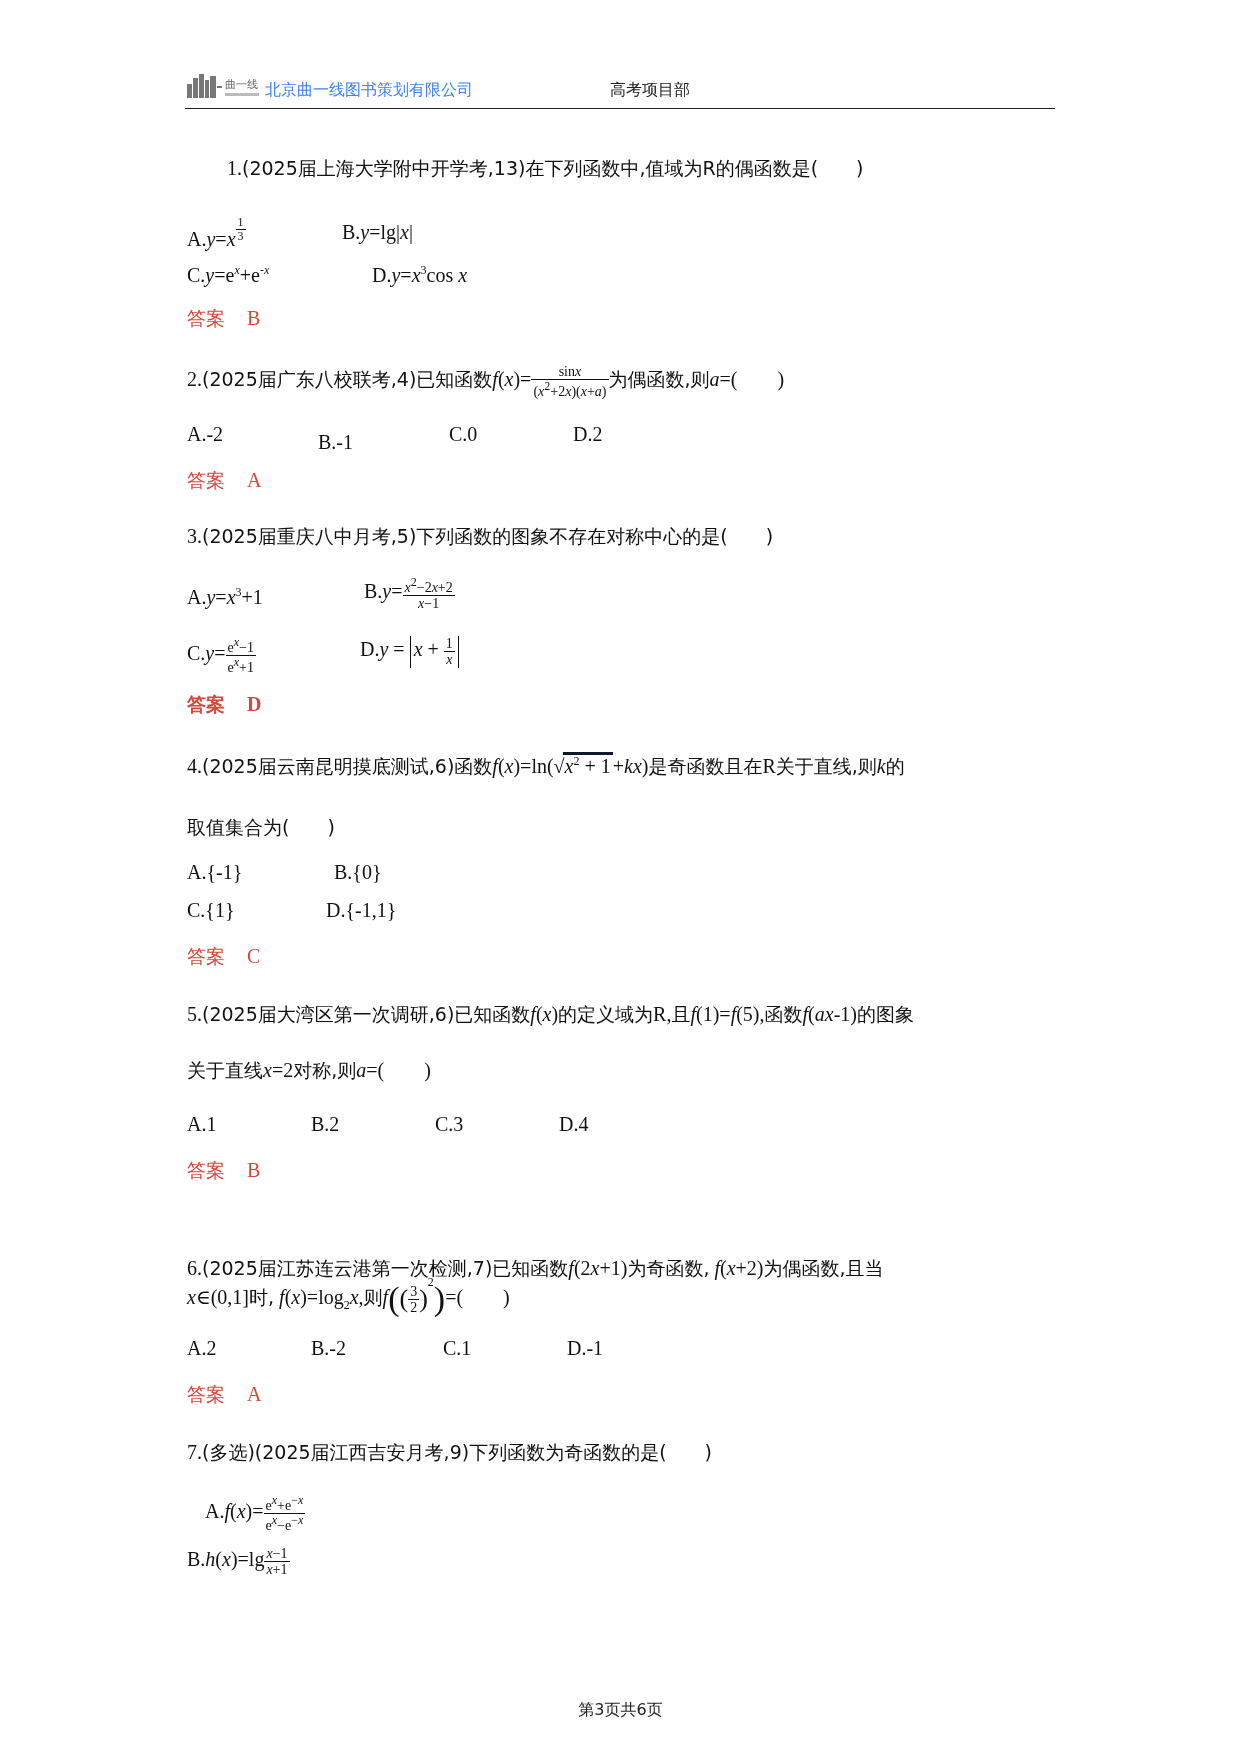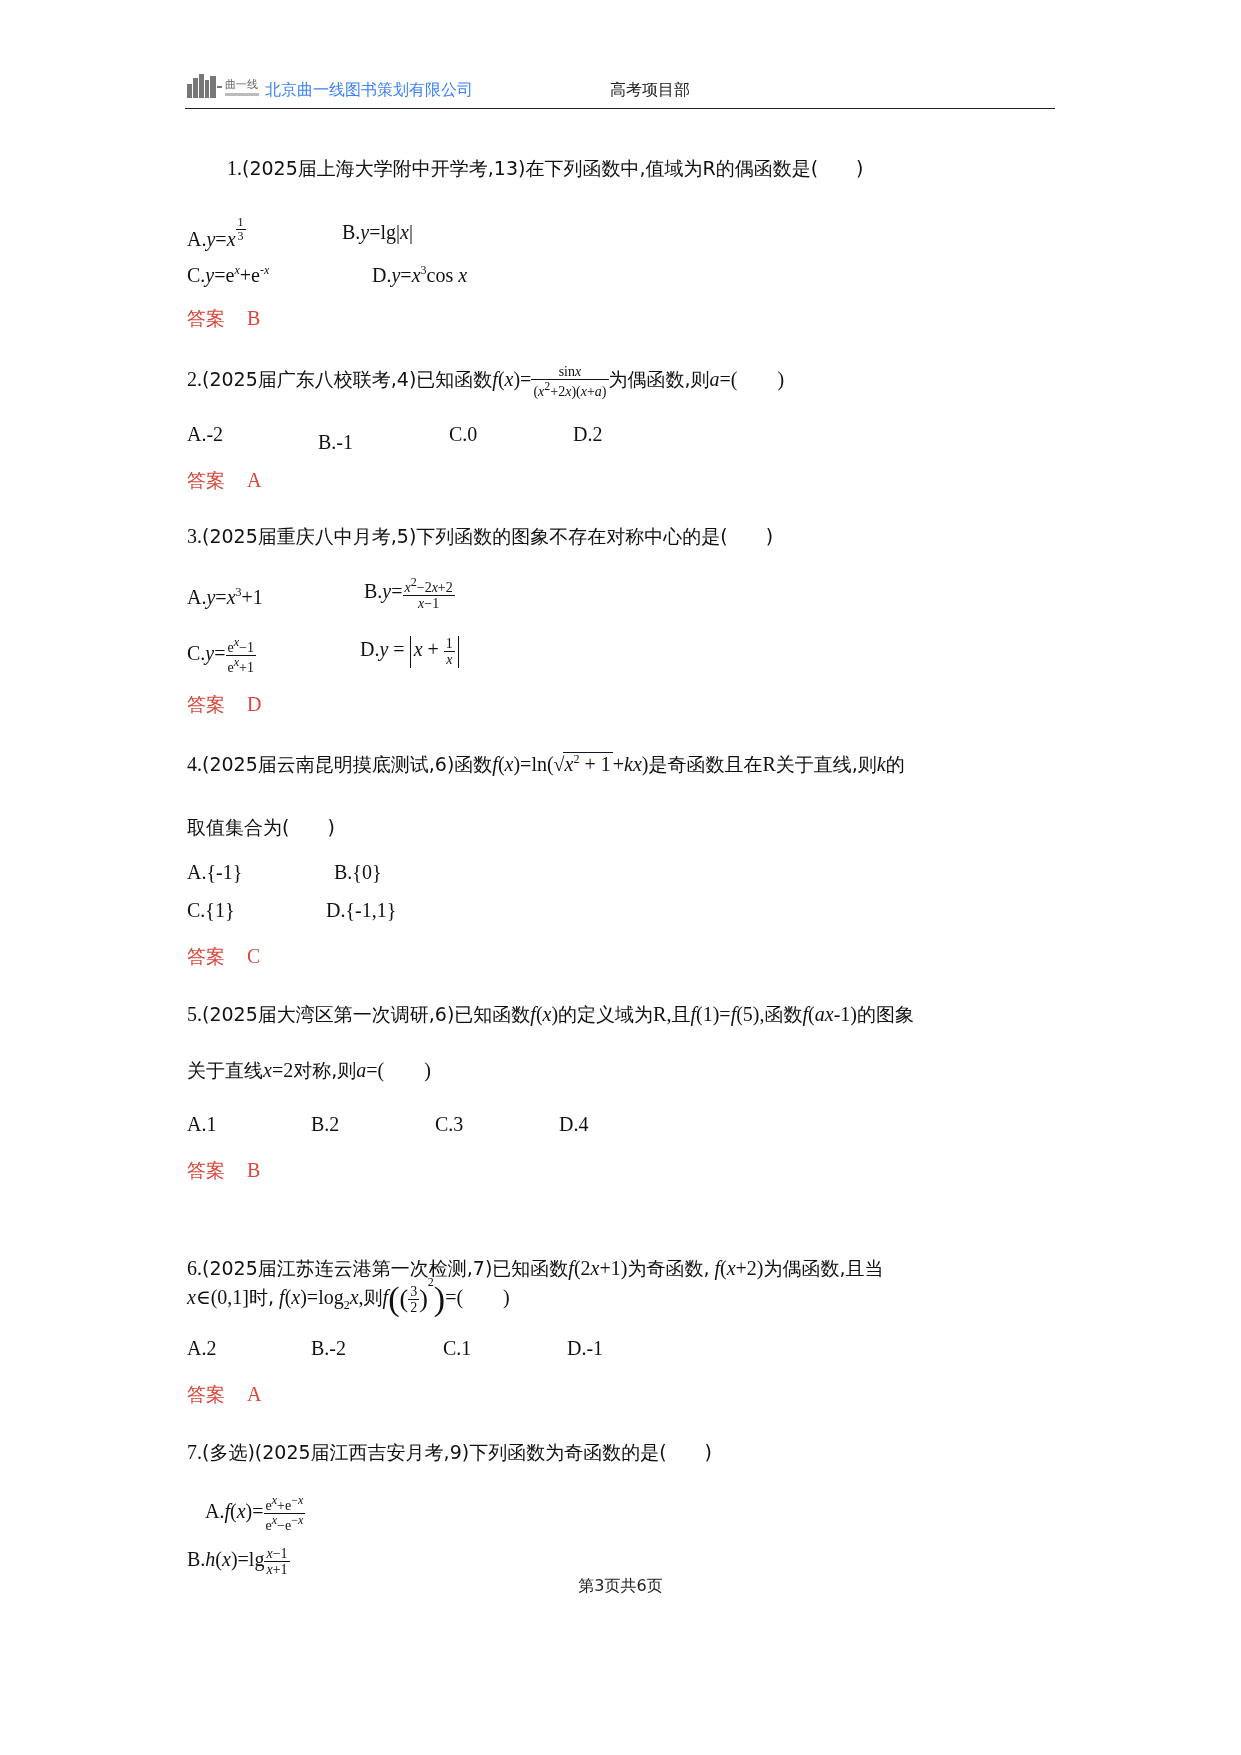--- a/index.html
+++ b/index.html
@@ -20,24 +20,24 @@
     .ans { color:#d9463a; }
     .ans .k { font-family:"DejaVu Sans", sans-serif; font-size:19px; }
     .ans .v { margin-left:22px; }
     i { font-style:italic; }
     .opt { position:absolute; white-space:nowrap; font-size:20px; line-height:1; }
     .frac { display:inline-block; vertical-align:middle; text-align:center; font-size:14px; line-height:1.1; }
     .frac .n { display:block; border-bottom:1px solid #111; padding:0 2px; }
     .frac .d { display:block; padding:0 2px; }
     sup { font-size:12px; }
     sub { font-size:12px; }
-    .footer { position:absolute; left:0; width:1241px; top:1576px; text-align:center;
+    .footer { position:absolute; left:0; width:1241px; top:1700px; text-align:center;
               font-size:16px; font-family:"DejaVu Sans", sans-serif; color:#222; }
     .cjk { font-family:"DejaVu Sans", sans-serif; font-size:19px; }
-    .sqrt { display:inline-block; border-top:1px solid #0f172a; padding:0 2px; margin-left:-2px; }
+    .sqrt { display:inline-block; border-top:3px solid #0f172a; padding:0 2px; margin-left:-2px; }
     .abs { display:inline-block; border-left:1.5px solid #111; border-right:1.5px solid #111; padding:0 3px; }
   </style>
 </head>
 <body>
 
 <div class="header">
   <div class="logo">
     <div class="bars">
       <span style="left:0;width:5px;height:14px;"></span>
       <span style="left:6px;width:5px;height:20px;"></span>
@@ -75,21 +75,21 @@
   <span class="k">答案</span><span class="v">A</span>
 </div>
 
 <div class="line" style="top:526px;">
   <span>3</span>.<span class="cjk">(2025届重庆八中月考,5)</span><span class="cjk">下列函数的图象不存在对称中心的是(　　)</span>
 </div>
 <div class="opt" style="left:187px;top:586px;">A.<i>y</i>=<i>x</i><sup>3</sup>+1</div>
 <div class="opt" style="left:364px;top:576px;">B.<i>y</i>=<span class="frac"><span class="n"><i>x</i><sup>2</sup>−2<i>x</i>+2</span><span class="d"><i>x</i>−1</span></span></div>
 <div class="opt" style="left:187px;top:636px;">C.<i>y</i>=<span class="frac"><span class="n">e<sup><i>x</i></sup>−1</span><span class="d">e<sup><i>x</i></sup>+1</span></span></div>
 <div class="opt" style="left:360px;top:636px;">D.<i>y</i> = <span class="abs"><i>x</i> + <span class="frac"><span class="n">1</span><span class="d"><i>x</i></span></span></span></div>
-<div class="line ans" style="top:694px;">
+<div class="line ans" style="top:694px;font-weight:bold;">
   <span class="k">答案</span><span class="v">D</span>
 </div>
 
 <div class="line" style="top:752px;">
   <span>4</span>.<span class="cjk">(2025届云南昆明摸底测试,6)</span><span class="cjk">函数</span><i>f</i>(<i>x</i>)=ln(√<span class="sqrt"><i>x</i><sup>2</sup> + 1</span>+<i>kx</i>)<span class="cjk">是奇函数且在</span>R<span class="cjk">关于直线,则</span><i>k</i><span class="cjk">的</span>
 </div>
 <div class="line" style="top:808px;margin-top:9px;">
   <span class="cjk">取值集合为(　　)</span>
 </div>
 <div class="opt" style="left:187px;top:862px;">A.{-1}</div>

